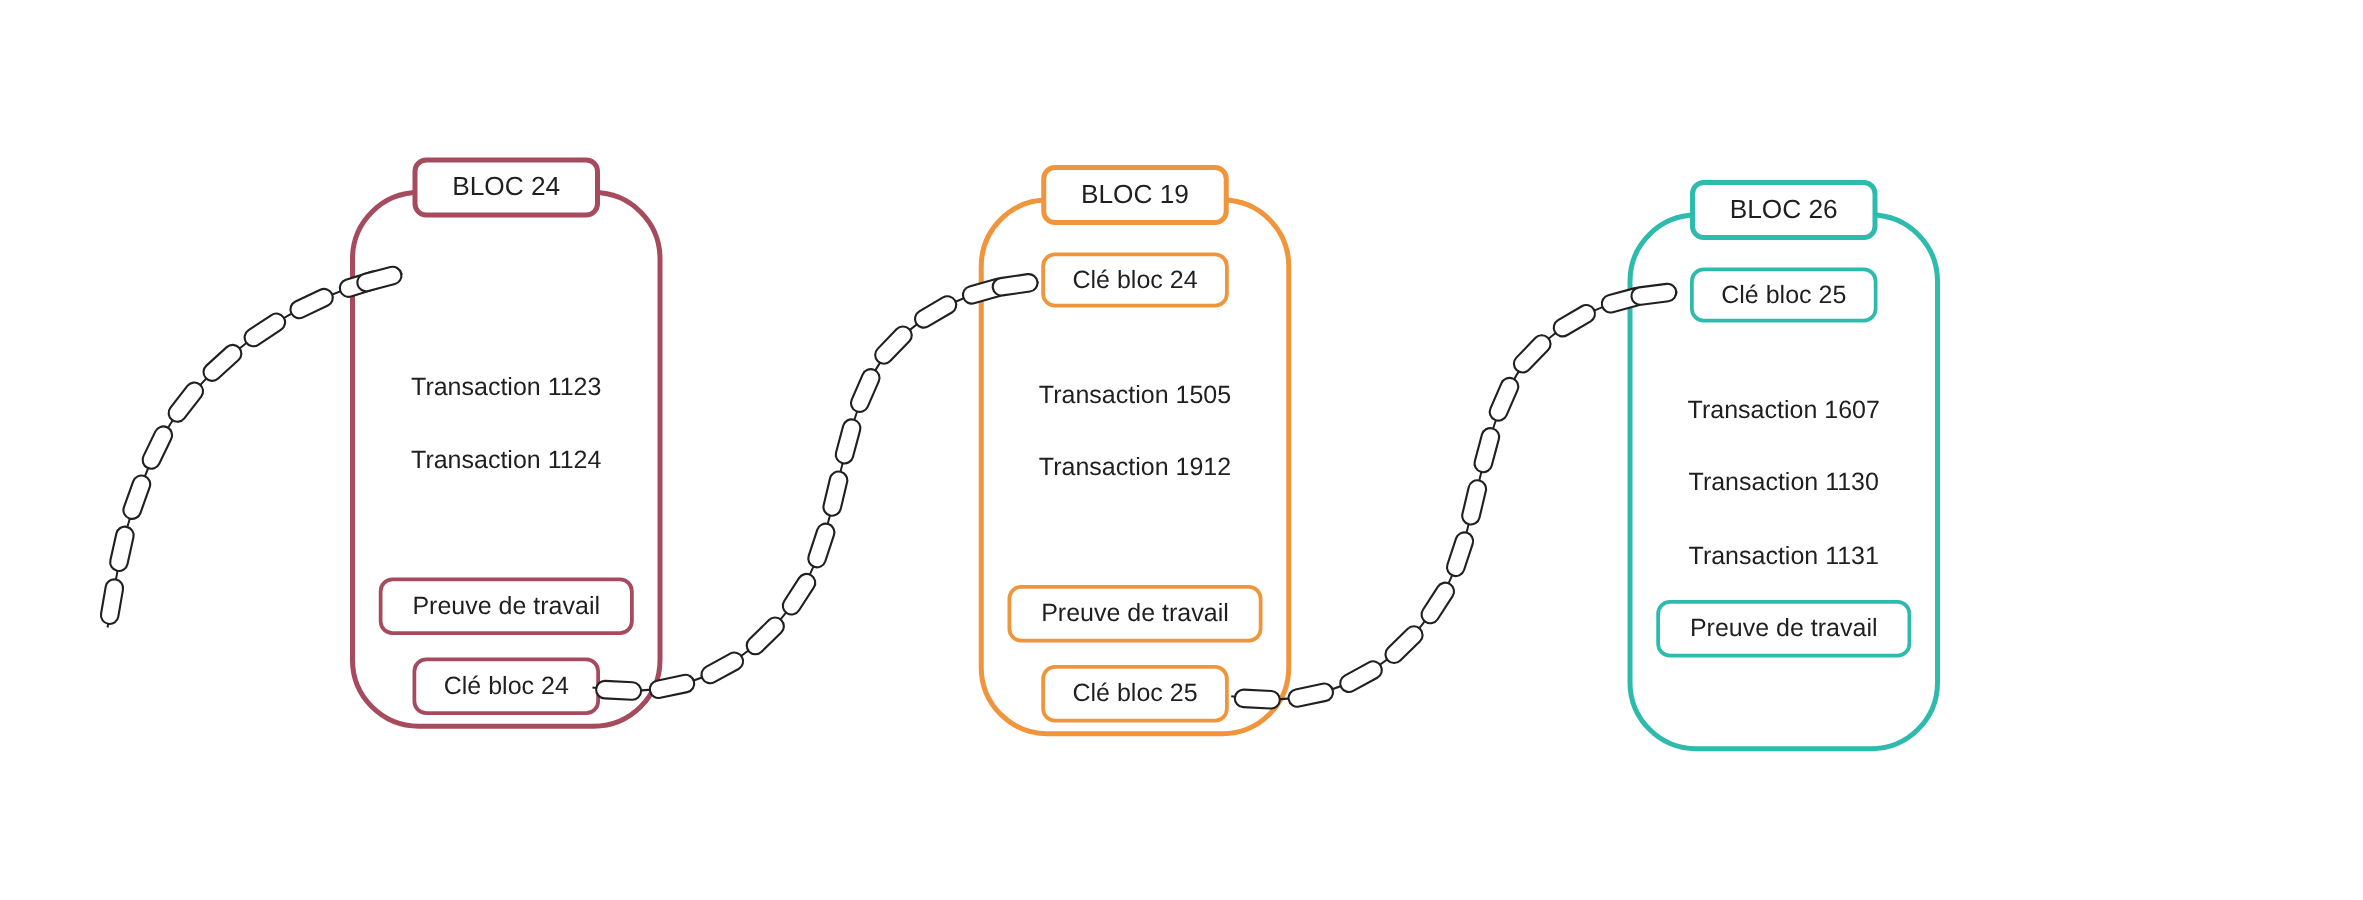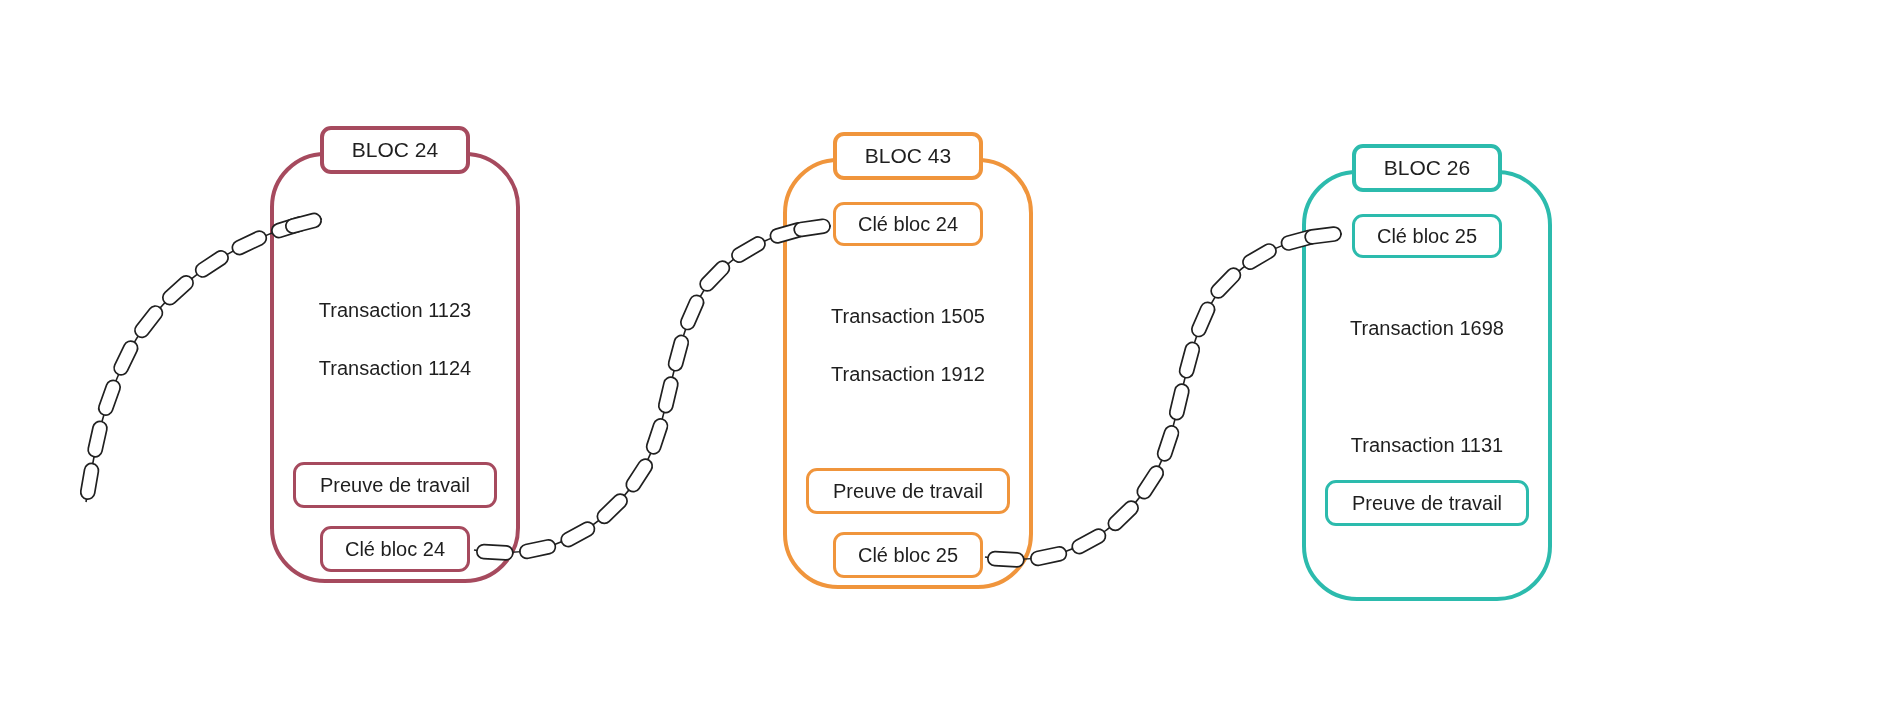--- a/index.html
+++ b/index.html
@@ -18,21 +18,21 @@
     z-index: 3; pointer-events: none;
   }
   .block {
     position: absolute;
     width: 250px; height: 431px;
     border: 4px solid var(--c);
     border-radius: 55px;
     z-index: 2;
     background: transparent;
   }
-  .block-b24 { left: 270px; top: 152px; }
+  .block-b24 { left: 280px; top: 152px; }
   .block-b25 { left: 783px; top: 158px; }
   .block-b26 { left: 1290px; top: 170px; margin-left: 12px; }
 
   .pill {
     position: absolute;
     background: #ffffff;
     border: 3.5px solid var(--c);
     border-radius: 11px;
     display: flex; align-items: center; justify-content: center;
     font-size: 20px;
@@ -105,29 +105,30 @@
 
   <div class="block block-b24" style="--c: #A64A5E;">
     <div class="pill btitle">BLOC 24</div>
     <div class="txn txn-1">Transaction 1123</div>
     <div class="txn txn-2">Transaction 1124</div>
     <div class="pill pow">Preuve de travail</div>
     <div class="pill blockkey">Clé bloc 24</div>
   </div>
 
   <div class="block block-b25" style="--c: #F0953C;">
-    <div class="pill btitle">BLOC 43</div>
+    <div class="pill btitle">BLOC 19</div>
     <div class="pill prevkey">Clé bloc 24</div>
     <div class="txn txn-1">Transaction 1505</div>
     <div class="txn txn-2">Transaction 1912</div>
     <div class="pill pow">Preuve de travail</div>
     <div class="pill blockkey">Clé bloc 25</div>
   </div>
 
   <div class="block block-b26" style="--c: #2CBBAD;">
     <div class="pill btitle">BLOC 26</div>
     <div class="pill prevkey">Clé bloc 25</div>
-    <div class="txn txn-1">Transaction 1698</div>
+    <div class="txn txn-1">Transaction 1607</div>
+    <div class="txn txn-2">Transaction 1130</div>
     <div class="txn txn-3">Transaction 1131</div>
     <div class="pill pow">Preuve de travail</div>
   </div>
 
 </div>
 
 </body></html>

